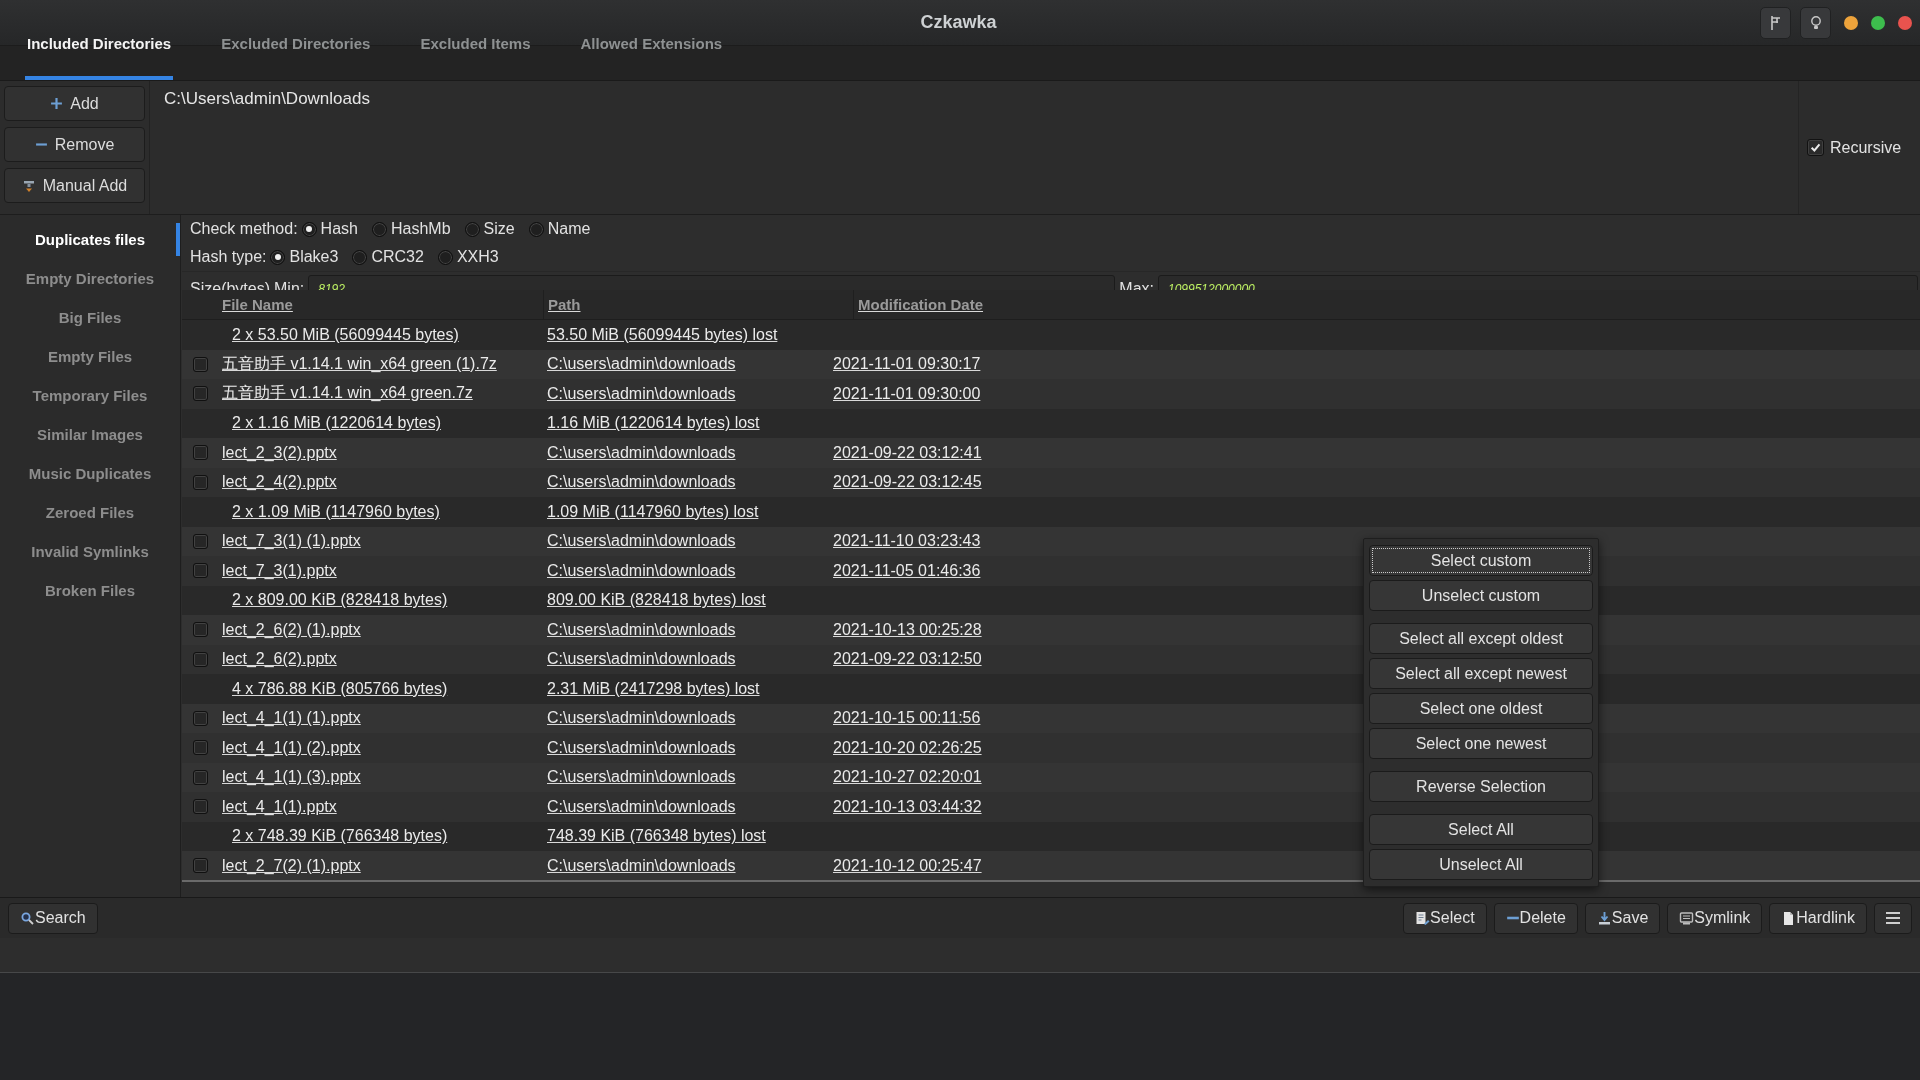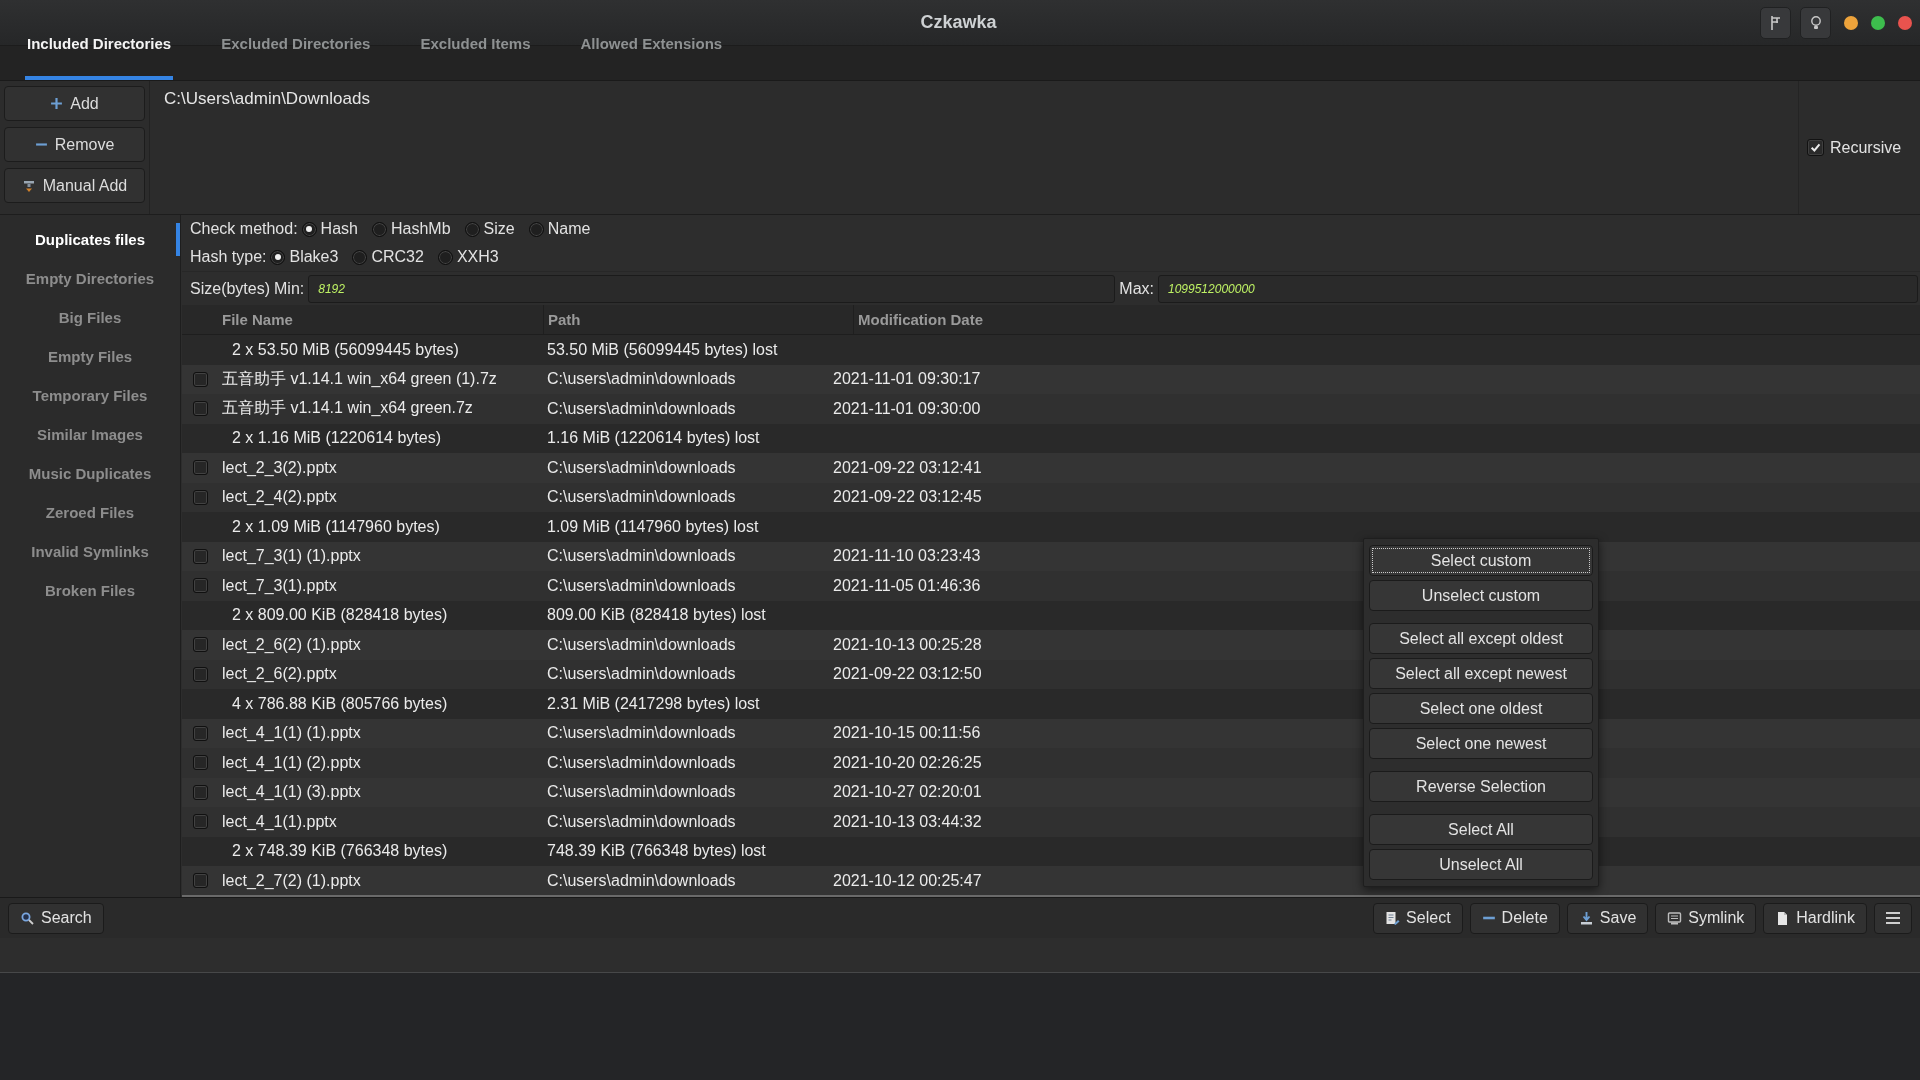--- a/index.html
+++ b/index.html
@@ -51,21 +51,21 @@
   .radio{width:15px;height:15px;border-radius:50%;background:#1f1f1f;border:1px solid #0e0e0e;
     box-shadow:inset 0 0 0 1px #454545;display:flex;align-items:center;justify-content:center;flex:0 0 auto;}
   .radio.sel::after{content:"";width:6px;height:6px;border-radius:50%;background:#f0f0f0;}
   .rlabel{margin-right:10px;}
   .inputfield{background:#2a2a2a;border:1px solid #1b1b1b;border-radius:3px;height:28px;
     padding:0 9px;font-size:12px;color:#bef264;font-family:inherit;outline:none;font-style:italic;}
   .inputfield.min{flex:1;}
   .inputfield.max{width:760px;}
 
   
-  .tablewrap{left:182px;top:305px;width:1738px;height:592px;background:#2d2d2d;overflow:hidden;}
+  .tablewrap{left:182px;top:290px;width:1738px;height:592px;background:#2d2d2d;overflow:hidden;text-decoration:underline;}
   .tablewrap::after{content:"";position:absolute;left:0;right:0;bottom:0;height:2px;background:#6a6a6a;}
   .thead{height:30px;background:#282828;display:flex;align-items:center;
     font-weight:bold;font-size:15px;color:#9a9a9a;border-bottom:1px solid #1e1e1e;}
   .hc{height:100%;display:flex;align-items:center;padding-left:4px;}
   .hc.check{width:36px;}
   .hc.name{width:325px;}
   .hc.path{width:286px;border-left:1px solid #1f1f1f;}
   .hc.date{flex:1;border-left:1px solid #1f1f1f;margin-left:24px;}
   .trow{height:29.5px;display:flex;align-items:center;font-size:16px;color:#ebebeb;}
   .trow.file{background:#343434;}
@@ -86,21 +86,21 @@
     display:flex;flex-direction:column;gap:4px;}
   .pbtn{height:31px;background:#363636;border:1px solid #1b1b1b;border-radius:4px;
     color:#e3e3e3;font-size:16px;font-family:inherit;display:flex;align-items:center;justify-content:center;cursor:default;}
   .pbtn.gap{margin-top:8px;}
   .pbtn.focused{outline:1px dotted #cccccc;outline-offset:-4px;}
 
   
   .toolbar{left:0;top:897px;width:1920px;height:41px;background:#2a2a2a;border-top:1px solid #191919;
     display:flex;align-items:center;justify-content:space-between;padding:0 8px;}
   .tbtn{height:31px;background:#313131;border:1px solid #1b1b1b;border-radius:4px;
-    display:flex;align-items:center;gap:6px;padding:0 11px;font-size:16px;color:#e2e2e2;cursor:default;}
+    display:flex;align-items:center;gap:0;padding:0 11px;font-size:16px;color:#e2e2e2;cursor:default;}
   .tgroup{display:flex;gap:7px;align-items:center;}
   .menu-lines{display:flex;flex-direction:column;gap:3px;}
   .menu-lines span{display:block;width:14px;height:2px;background:#cfcfcf;}
 
   .statusbar{left:0;top:990px;width:1920px;height:34px;background:#2d2d2d;
     display:flex;align-items:center;justify-content:space-between;padding:0 12px;
     font-size:12px;color:#86efac;}
   .bottompanel{left:0;top:972px;width:1920px;height:108px;background:#242527;border-top:1px solid #474849;}
 
   svg{display:block;}

